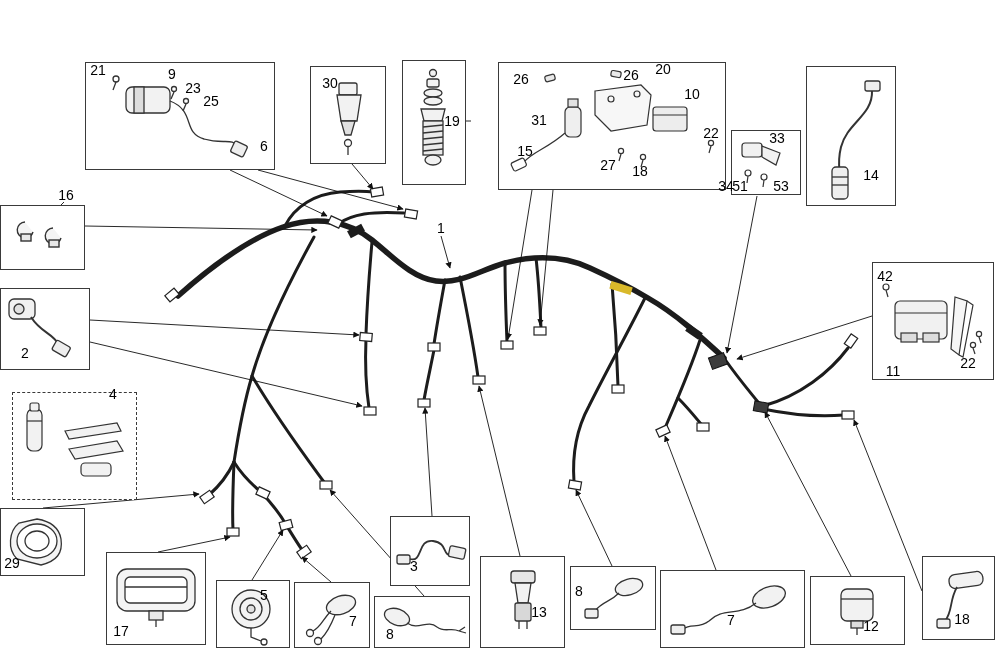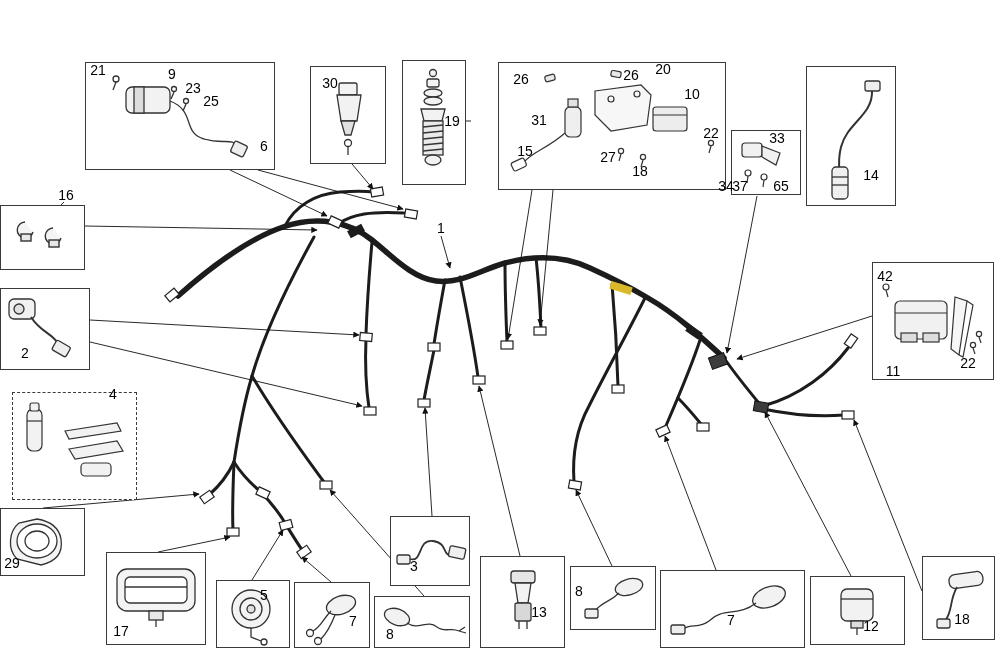--- a/index.html
+++ b/index.html
@@ -418,23 +418,23 @@
   <span class="lbl" style="left:452px;top:121px">19</span>
   <span class="lbl" style="left:663px;top:69px">20</span>
   <span class="lbl" style="left:640px;top:171px">18</span>
   <span class="lbl" style="left:711px;top:133px">22</span>
   <span class="lbl" style="left:968px;top:363px">22</span>
   <span class="lbl" style="left:193px;top:88px">23</span>
   <span class="lbl" style="left:98px;top:70px">21</span>
   <span class="lbl" style="left:211px;top:101px">25</span>
   <span class="lbl" style="left:521px;top:79px">26</span>
   <span class="lbl" style="left:631px;top:75px">26</span>
-  <span class="lbl" style="left:608px;top:157px">27</span>
+  <span class="lbl" style="left:608px;top:165px">27</span>
   <span class="lbl" style="left:885px;top:276px">42</span>
   <span class="lbl" style="left:12px;top:563px">29</span>
   <span class="lbl" style="left:330px;top:83px">30</span>
   <span class="lbl" style="left:539px;top:120px">31</span>
-  <span class="lbl" style="left:740px;top:186px">37</span>
+  <span class="lbl" style="left:740px;top:186px">51</span>
   <span class="lbl" style="left:777px;top:138px">33</span>
   <span class="lbl" style="left:726px;top:186px">34</span>
-  <span class="lbl" style="left:781px;top:186px">65</span>
+  <span class="lbl" style="left:781px;top:186px">53</span>
 
 </div>
 
 </body></html>

